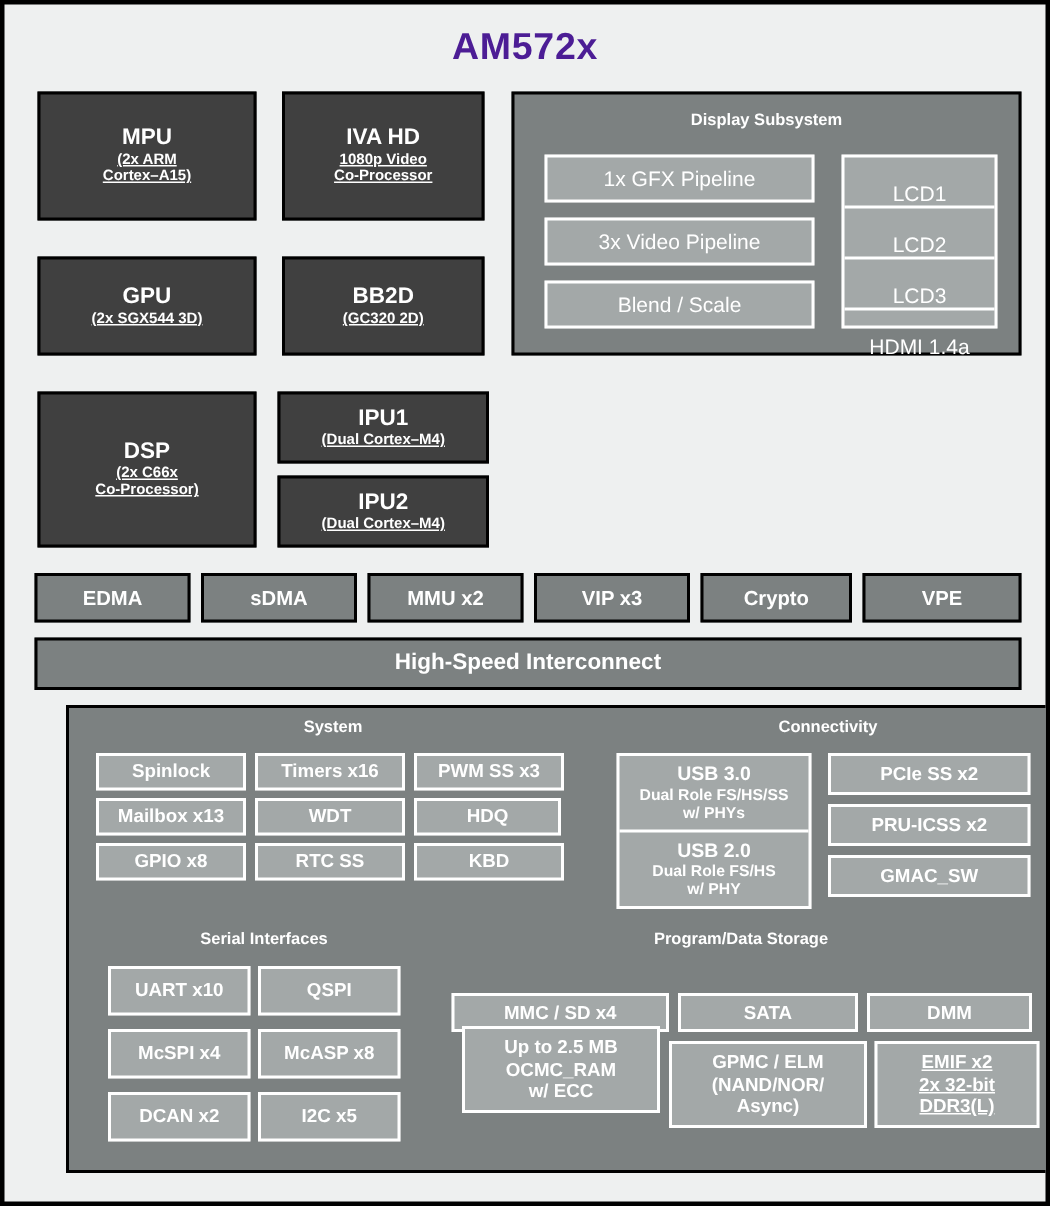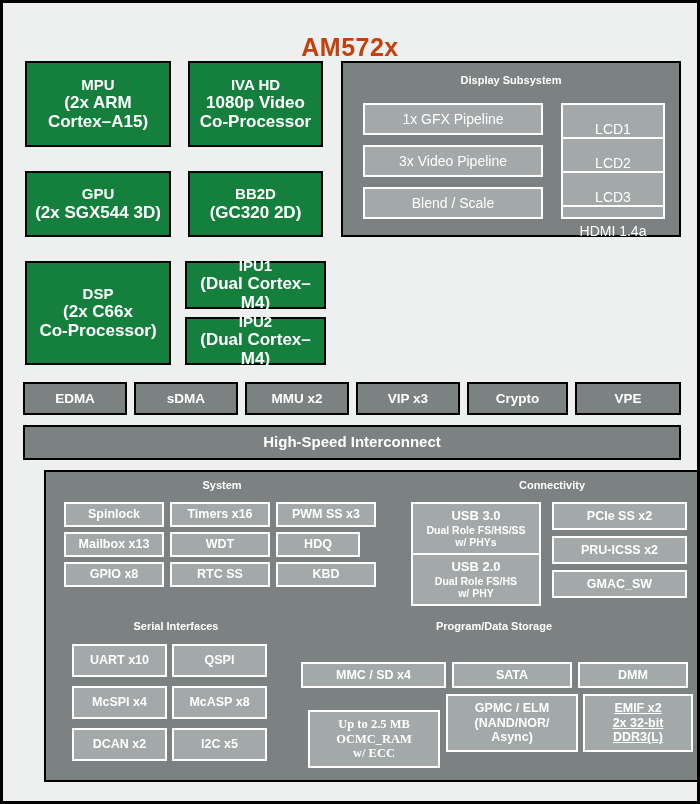--- a/index.html
+++ b/index.html
@@ -18,48 +18,48 @@
     box-sizing: border-box;
     background: #eef0f0;
     border: 3px solid #000000;
     overflow: hidden;
   }
 
   
   .chip-title {
     position: absolute;
     left: 0; right: 0;
-    top: 30px;
+    top: 14px;
     text-align: center;
     font-size: 25px;
     font-weight: bold;
-    color: #c2410c;
+    color: #4c1d95;
     letter-spacing: 0.5px;
   }
 
   
   .box {
     position: absolute;
     box-sizing: border-box;
     display: flex;
     flex-direction: column;
     align-items: center;
     justify-content: center;
     text-align: center;
     color: #ffffff;
     line-height: 1.12;
   }
 
   .red-box {
-    background: #15803d;
+    background: #404040;
     border: 2px solid #000000;
     font-weight: bold;
   }
   .red-box .b-title { font-size: 15px; }
-  .red-box .b-sub   { font-size: 17px; }
+  .red-box .b-sub   { font-size: 10px; text-decoration: underline; }
 
   .gray-box {
     background: #7c8181;
     border: 2px solid #000000;
     font-weight: bold;
     font-size: 13.5px;
   }
 
   
   .panel {
@@ -197,21 +197,21 @@
   <div class="panel" style="left:20px; top:467px; width:658px; height:312px;margin-left:21px;">
 
     <div class="panel-title" style="left:0; width:352px; top:7px;">System</div>
 
     <div class="chip" style="left:18px; top:30px; width:100px; height:25px;">Spinlock</div>
     <div class="chip" style="left:124px; top:30px; width:100px; height:25px;">Timers x16</div>
     <div class="chip" style="left:230px; top:30px; width:100px; height:25px;">PWM SS x3</div>
 
     <div class="chip" style="left:18px; top:60px; width:100px; height:25px;">Mailbox x13</div>
     <div class="chip" style="left:124px; top:60px; width:100px; height:25px;">WDT</div>
-    <div class="chip" style="left:230px; top:60px; width:84px; height:25px;">HDQ</div>
+    <div class="chip" style="left:230px; top:60px; width:98px; height:25px;">HDQ</div>
 
     <div class="chip" style="left:18px; top:90px; width:100px; height:25px;">GPIO x8</div>
     <div class="chip" style="left:124px; top:90px; width:100px; height:25px;">RTC SS</div>
     <div class="chip" style="left:230px; top:90px; width:100px; height:25px;">KBD</div>
 
     <div class="panel-title" style="left:356px; width:300px; top:7px;">Connectivity</div>
 
     <div class="stack bold" style="left:365px; top:30px; width:130px; height:104px;">
       <div class="srow">
         <span>USB 3.0</span>
@@ -239,21 +239,21 @@
 
     <div class="chip" style="left:26px; top:256px; width:95px; height:33px;">DCAN x2</div>
     <div class="chip" style="left:126px; top:256px; width:95px; height:33px;">I2C x5</div>
 
     <div class="panel-title" style="left:240px; width:416px; top:148px;">Program/Data Storage</div>
 
     <div class="chip" style="left:255px; top:190px; width:145px; height:26px;">MMC / SD x4</div>
     <div class="chip" style="left:406px; top:190px; width:120px; height:26px;">SATA</div>
     <div class="chip" style="left:532px; top:190px; width:110px; height:26px;">DMM</div>
 
-    <div class="chip" style="left:262px; top:238px; width:132px; height:58px;font-family:Liberation Serif, serif;">
+    <div class="chip" style="left:262px; top:212px; width:132px; height:58px;">
       <span>Up to 2.5 MB</span>
       <span>OCMC_RAM</span>
       <span>w/ ECC</span>
     </div>
     <div class="chip" style="left:400px; top:222px; width:132px; height:58px;">
       <span>GPMC / ELM</span>
       <span>(NAND/NOR/</span>
       <span>Async)</span>
     </div>
     <div class="chip" style="left:537px; top:222px; width:110px; height:58px;text-decoration:underline;">

